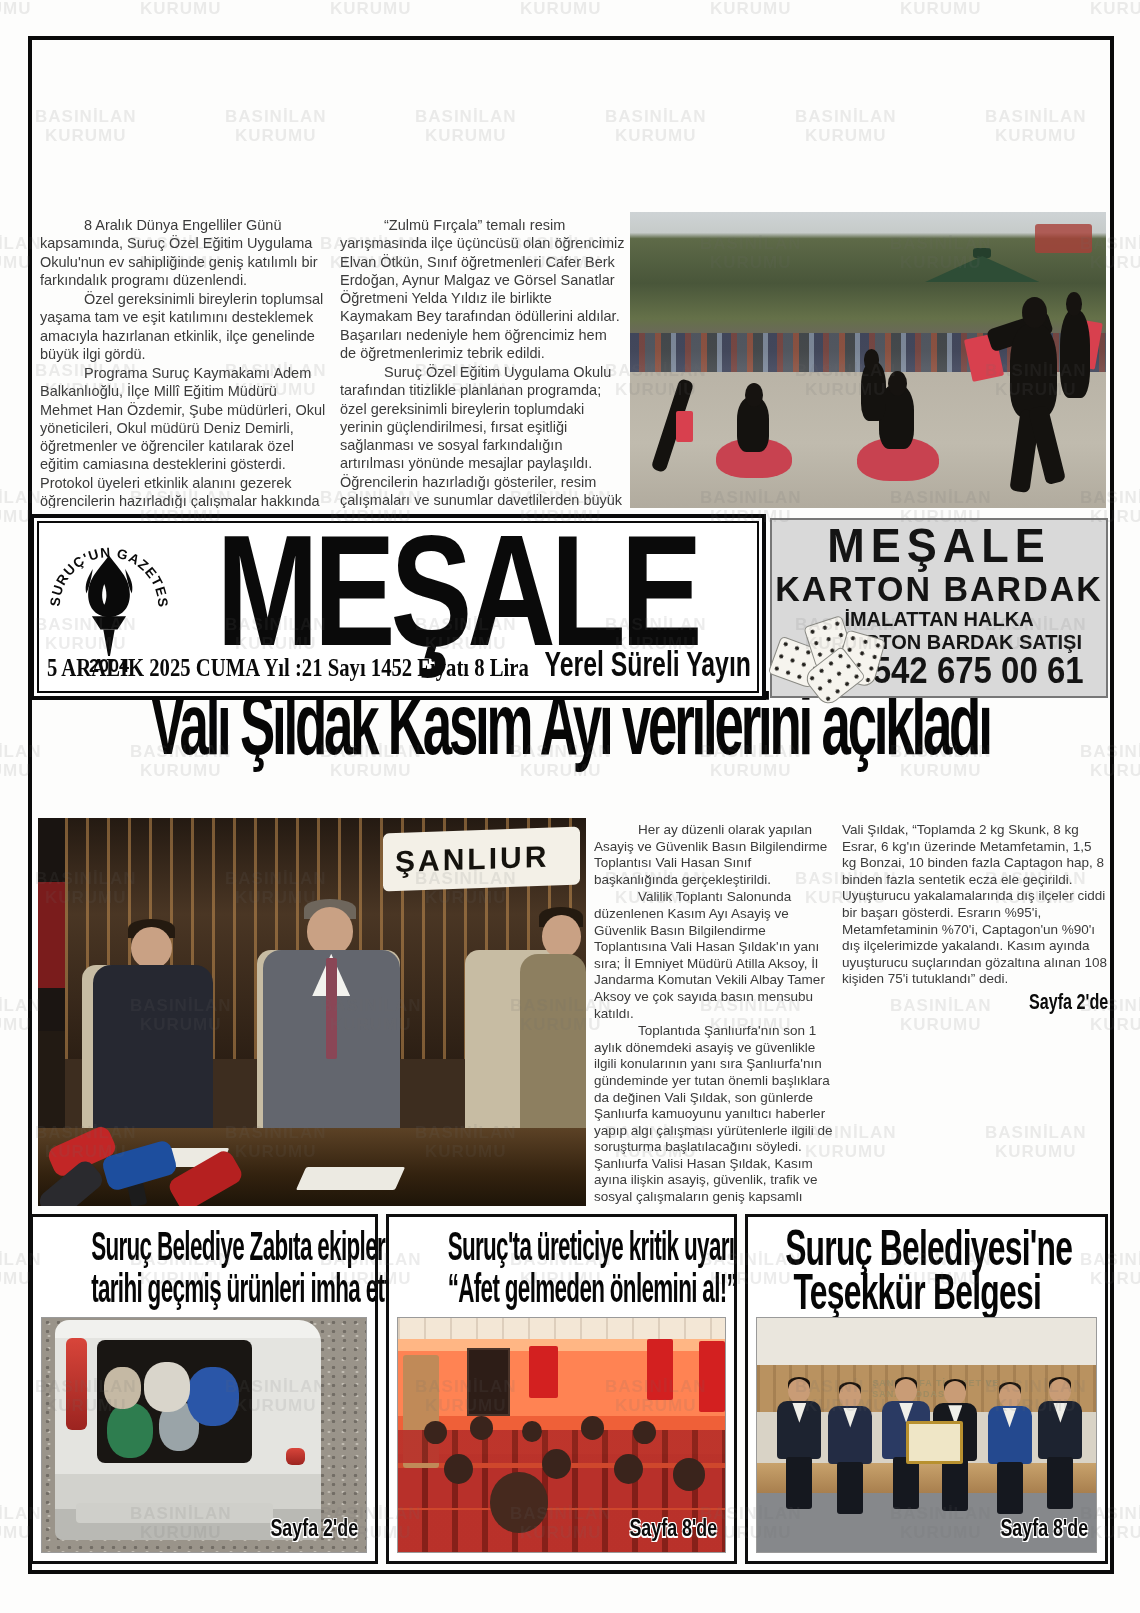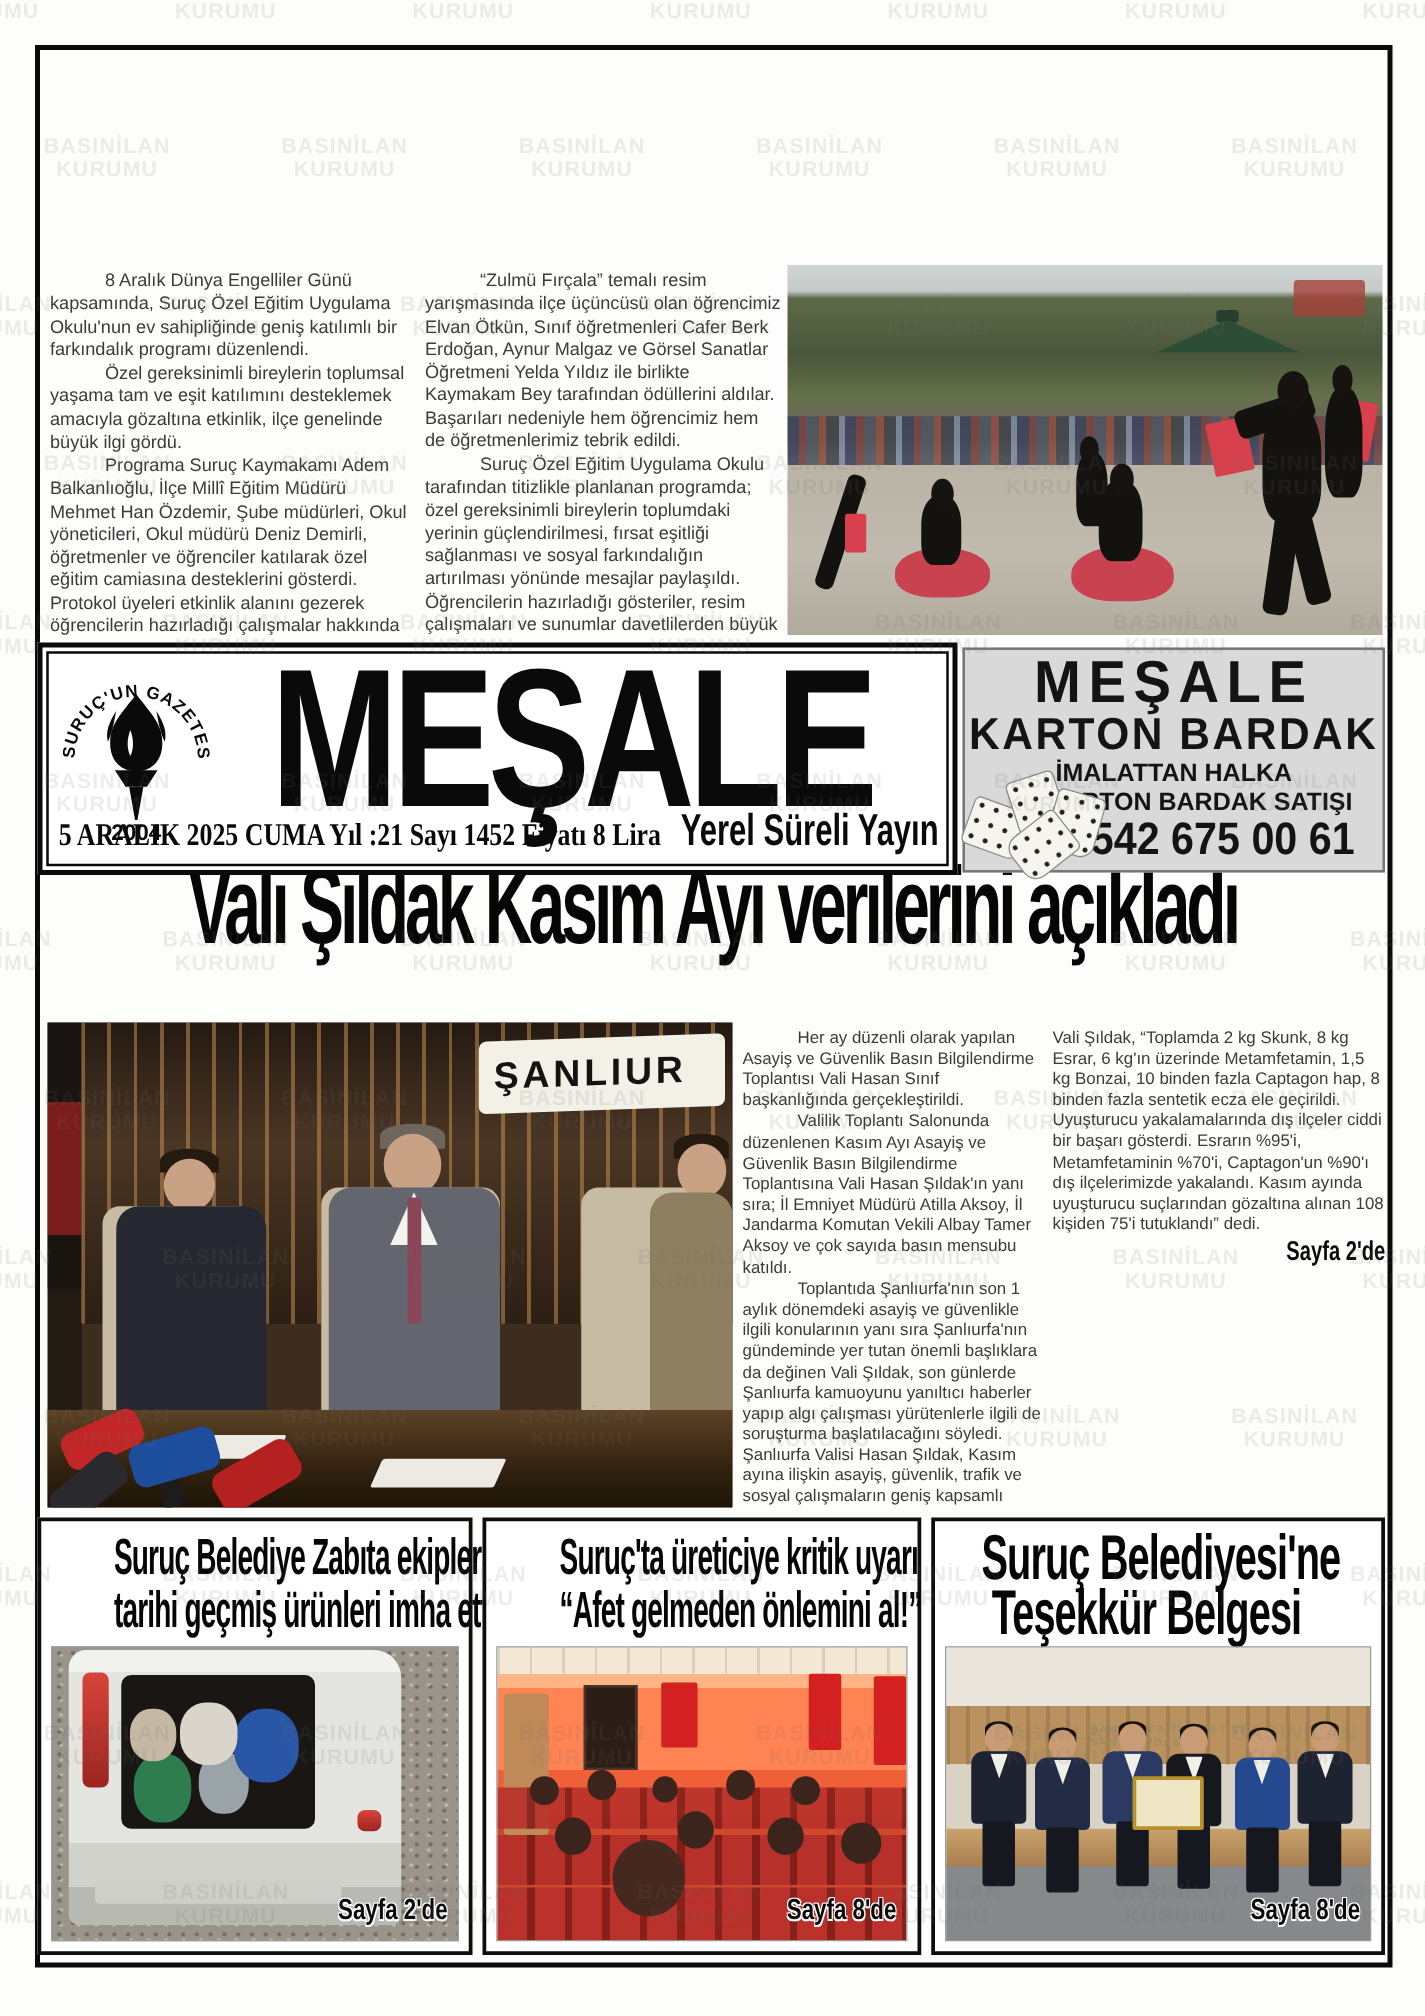--- a/index.html
+++ b/index.html
@@ -156,21 +156,21 @@
 </head>
 <body>
 
 <div class="page">
 
   <div class="frame"></div>
 
 
   <div class="col colA">
       <p>8 Aralık Dünya Engelliler Günü kapsamında, Suruç Özel Eğitim Uygulama Okulu'nun ev sahipliğinde geniş katılımlı bir farkındalık programı düzenlendi.</p>
-      <p>Özel gereksinimli bireylerin toplumsal yaşama tam ve eşit katılımını desteklemek amacıyla gözaltına etkinlik, ilçe genelinde büyük ilgi gördü.</p>
+      <p>Özel gereksinimli bireylerin toplumsal yaşama tam ve eşit katılımını desteklemek amacıyla hazırlanan etkinlik, ilçe genelinde büyük ilgi gördü.</p>
       <p>Programa Suruç Kaymakamı Adem Balkanlıoğlu, İlçe Millî Eğitim Müdürü Mehmet Han Özdemir, Şube müdürleri, Okul yöneticileri, Okul müdürü Deniz Demirli, öğretmenler ve öğrenciler katılarak özel eğitim camiasına desteklerini gösterdi. Protokol üyeleri etkinlik alanını gezerek öğrencilerin hazırladığı çalışmalar hakkında bilgi aldı.</p>
     </div>
   <div class="col colB">
     <div>
         <p>“Zulmü Fırçala” temalı resim yarışmasında ilçe üçüncüsü olan öğrencimiz Elvan Ötkün, Sınıf öğretmenleri Cafer Berk Erdoğan, Aynur Malgaz ve Görsel Sanatlar Öğretmeni Yelda Yıldız ile birlikte Kaymakam Bey tarafından ödüllerini aldılar. Başarıları nedeniyle hem öğrencimiz hem de öğretmenlerimiz tebrik edildi.</p>
         <p>Suruç Özel Eğitim Uygulama Okulu tarafından titizlikle planlanan programda; özel gereksinimli bireylerin toplumdaki yerinin güçlendirilmesi, fırsat eşitliği sağlanması ve sosyal farkındalığın artırılması yönünde mesajlar paylaşıldı. Öğrencilerin hazırladığı gösteriler, resim çalışmaları ve sunumlar davetlilerden büyük beğeni topladı.</p>
       </div>
 
   </div>
 

